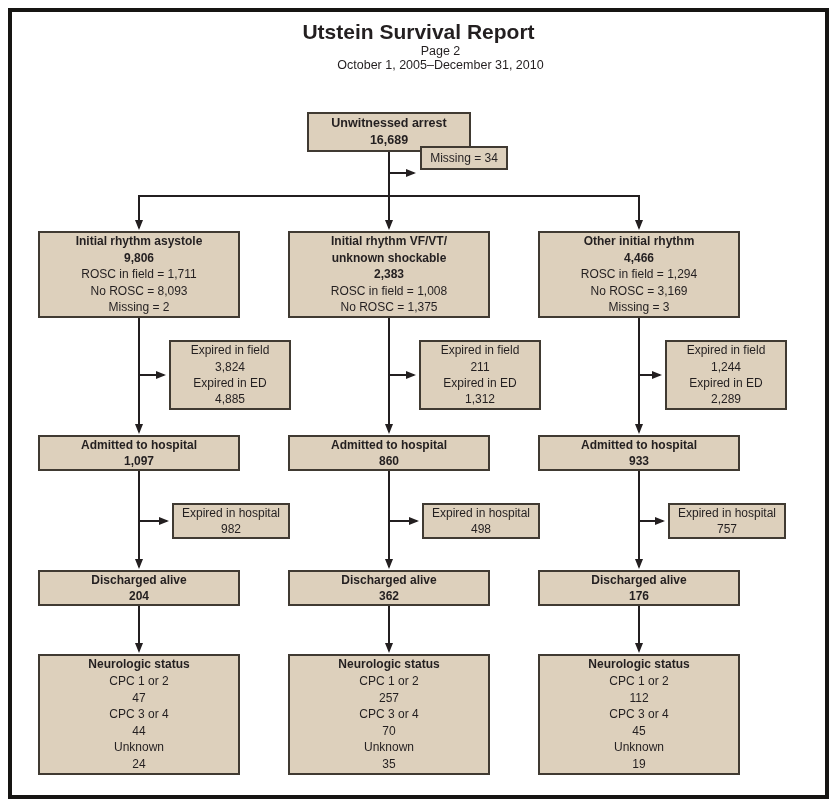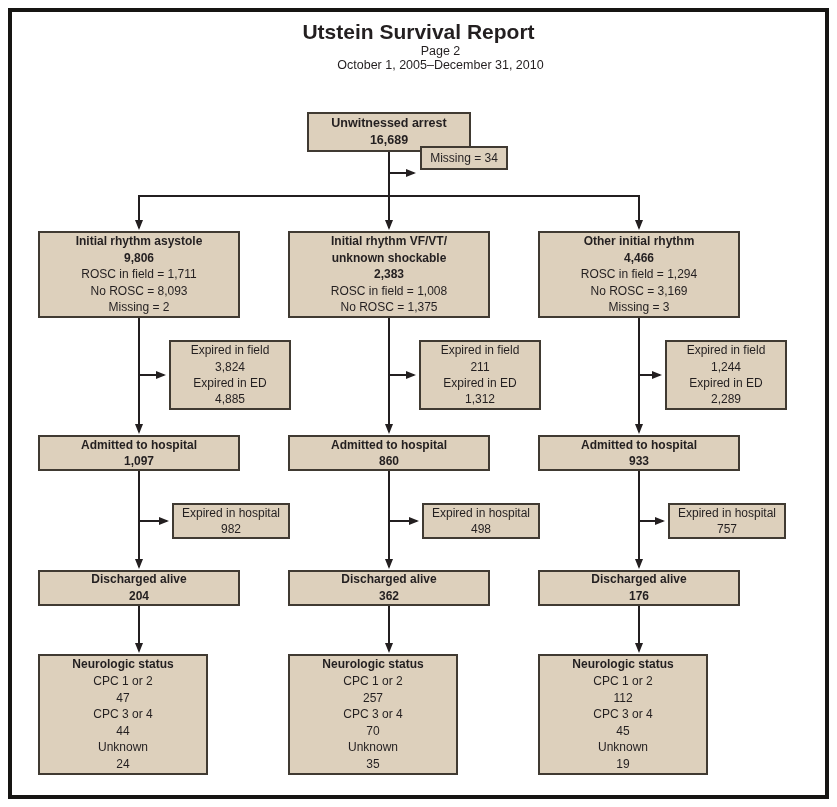--- a/index.html
+++ b/index.html
@@ -21,22 +21,22 @@
   .box{position:absolute;background:var(--box-fill);border:2px solid var(--box-border);
        display:flex;flex-direction:column;justify-content:center;align-items:center;
        text-align:center;font-size:12px;line-height:16.4px;}
   .b{font-weight:bold;}
   .root-box{left:307px;top:112px;width:164px;height:40px;font-size:12.5px;line-height:17px;}
   .missing-box{left:420px;top:146px;width:88px;height:24px;}
   .rhythm{top:231px;width:202px;height:87px;align-items:center;}
   .expf{top:340px;width:122px;height:70px;}
   .adm{top:435px;width:202px;height:36px;}
   .exph{top:503px;width:118px;height:36px;}
-  .dis{top:570px;width:202px;height:36px;justify-content:flex-end;}
-  .neuro{top:654px;width:170px;height:121px;line-height:16.6px;}
+  .dis{top:570px;width:202px;height:36px;}
+  .neuro{top:654px;width:202px;height:121px;line-height:16.6px;}
   .c1{left:38px;}.c2{left:288px;}.c3{left:538px;}
   .expf.c1{left:169px;}.expf.c2{left:419px;}.expf.c3{left:665px;}
   .exph.c1{left:172px;}.exph.c2{left:422px;}.exph.c3{left:668px;}
   svg.connectors{position:absolute;left:0;top:0;width:837px;height:807px;pointer-events:none;}
   .connectors line{stroke:var(--line);stroke-width:2;}
   #arrowhead path{fill:var(--line);}
 </style>
 </head>
 <body>
 

